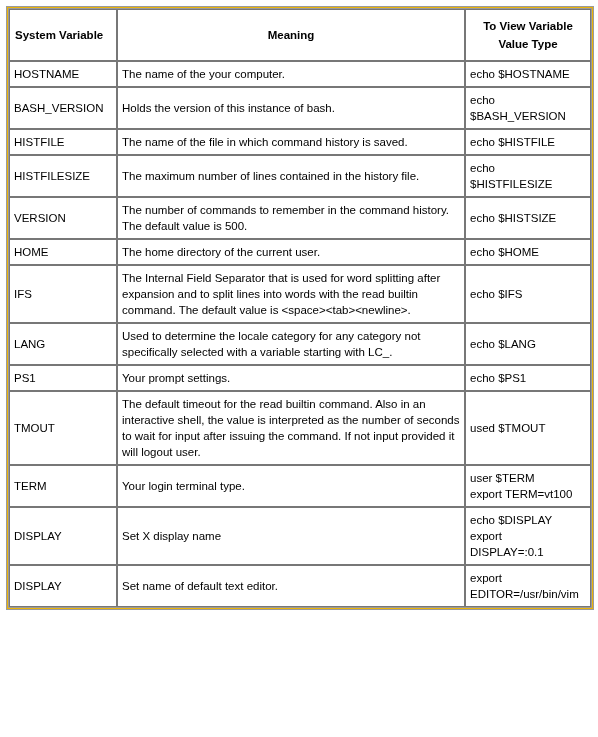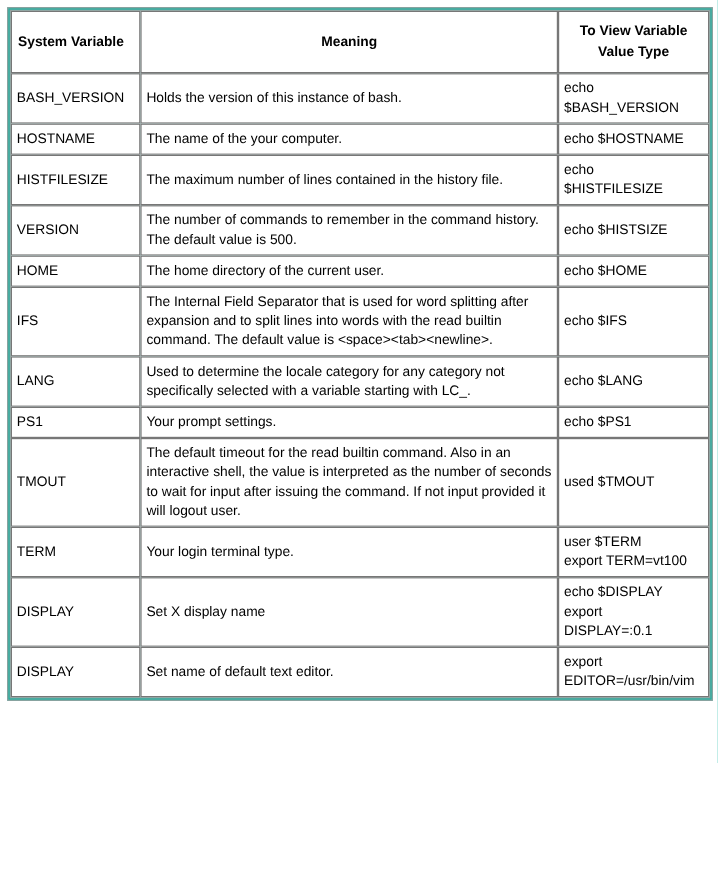--- a/index.html
+++ b/index.html
@@ -20,21 +20,21 @@
     box-sizing: border-box;
     padding: 6px 6px 6px 6px;
     background: #ffffff;
   }
   table.sysvar {
     border-collapse: separate;
     border-spacing: 0;
     width: 586px;
     table-layout: fixed;
     border: 3px double #9a9a9a;
-    background: #14b8a6;
+    background: #eab308;
   }
   table.sysvar td,
   table.sysvar th {
     border: 1px solid #777777;
     vertical-align: middle;
     font-size: 11.5px;
     line-height: 16px;
     color: #000000;
     padding: 4px 4px 4px 4px;
     background: #ffffff;
@@ -78,32 +78,39 @@
         <th class="col-name">System Variable</th>
         <th>Meaning</th>
         <th>
           <span>To View Variable</span><br>
           <span>Value Type</span>
         </th>
       </tr>
     </thead>
     <tbody id="table-body">
         <tr>
+          <td class="varname">HOSTNAME</td>
+          <td class="meaning">The name of the your computer.</td>
+          <td class="viewcmd">
+            <span class="ln">echo $HOSTNAME</span>
+          </td>
+        </tr>
+        <tr>
           <td class="varname">BASH_VERSION</td>
           <td class="meaning">Holds the version of this instance of bash.</td>
           <td class="viewcmd">
             <span class="ln">echo</span>
             <span class="ln">$BASH_VERSION</span>
           </td>
         </tr>
         <tr>
-          <td class="varname">HOSTNAME</td>
-          <td class="meaning">The name of the your computer.</td>
+          <td class="varname">HISTFILE</td>
+          <td class="meaning">The name of the file in which command history is saved.</td>
           <td class="viewcmd">
-            <span class="ln">echo $HOSTNAME</span>
+            <span class="ln">echo $HISTFILE</span>
           </td>
         </tr>
         <tr>
           <td class="varname">HISTFILESIZE</td>
           <td class="meaning">The maximum number of lines contained in the history file.</td>
           <td class="viewcmd">
             <span class="ln">echo</span>
             <span class="ln">$HISTFILESIZE</span>
           </td>
         </tr>

